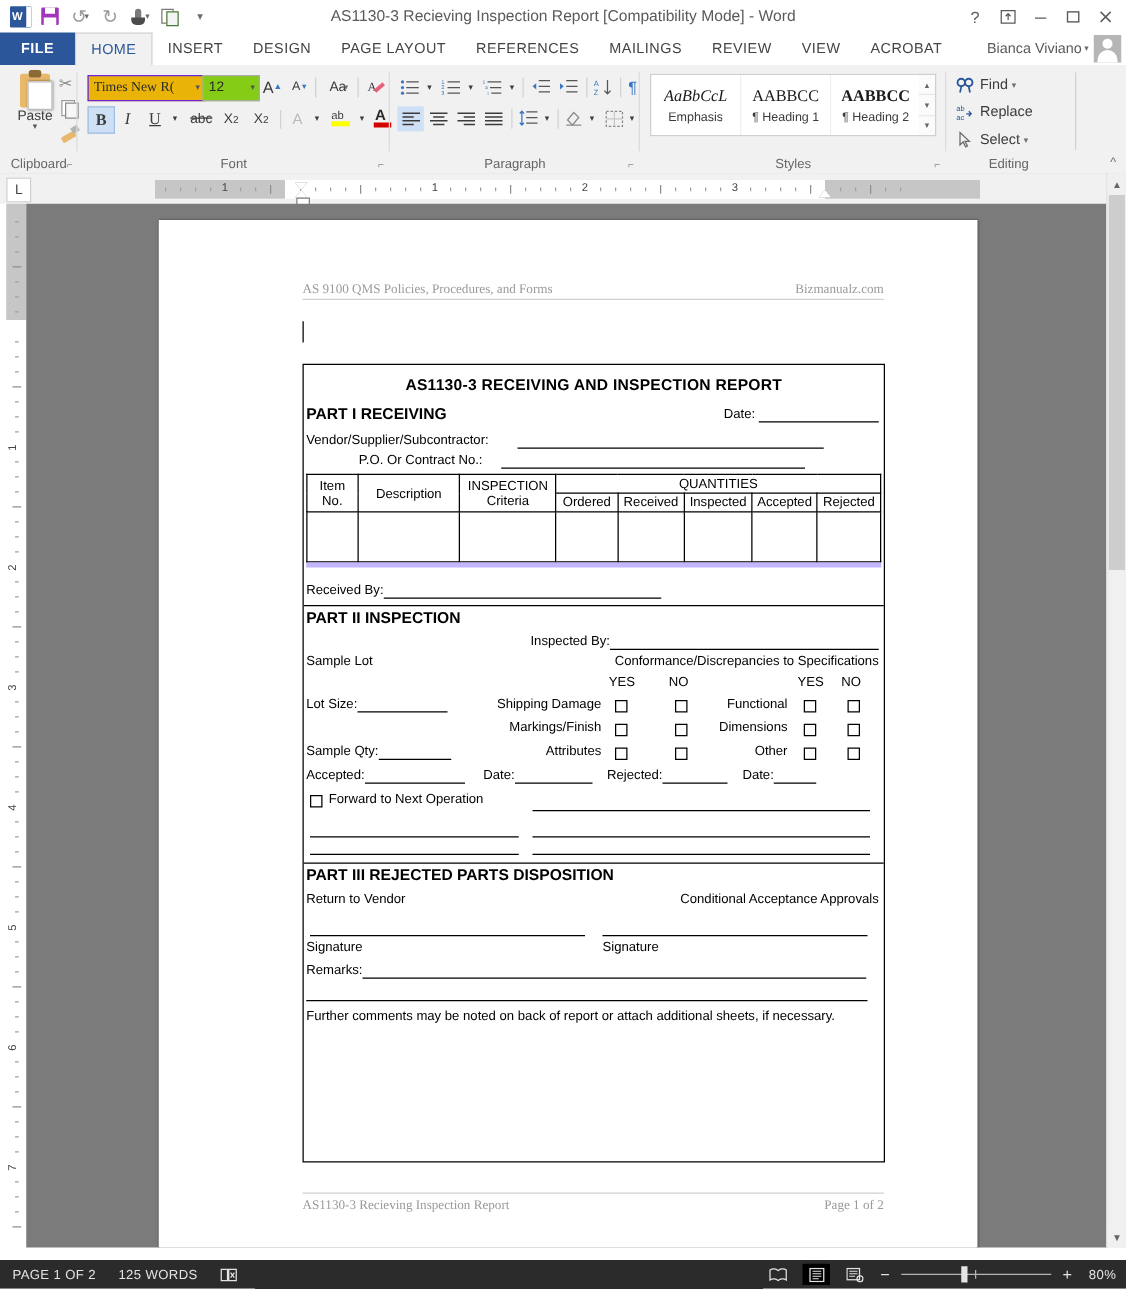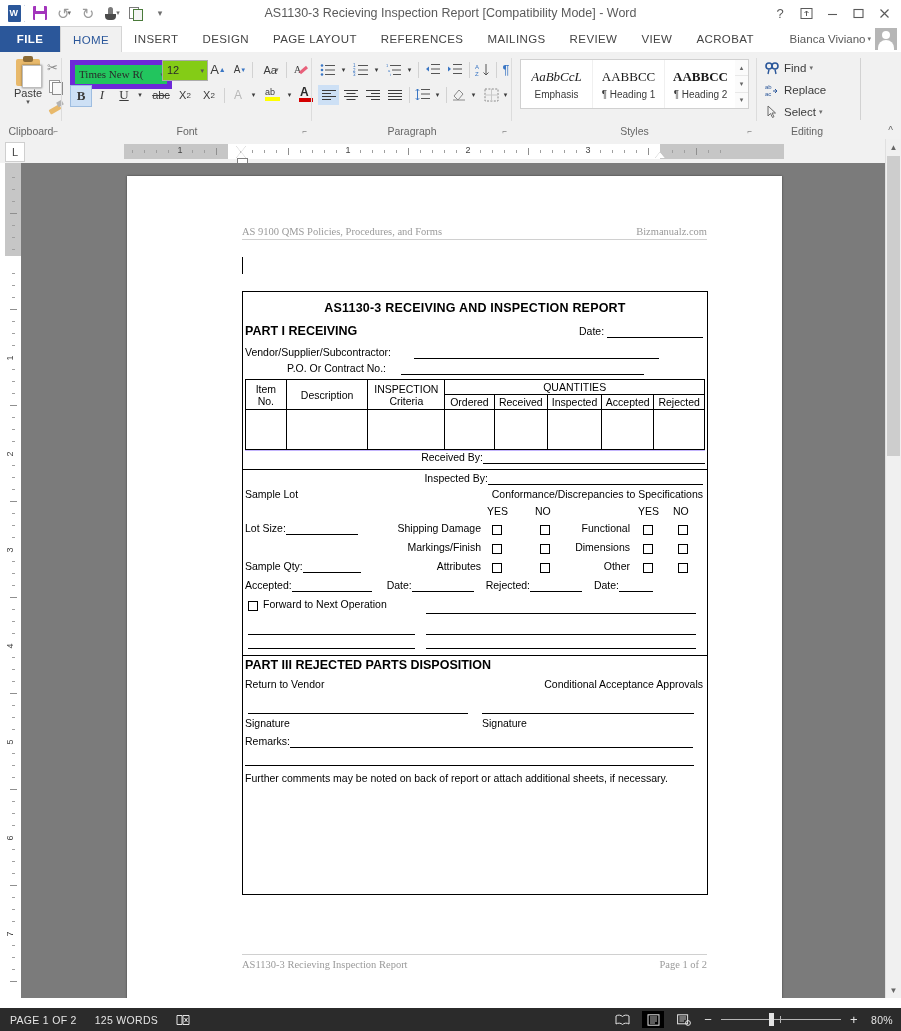--- a/index.html
+++ b/index.html
@@ -167,21 +167,21 @@
   .copy2:before { content:""; position:absolute; left:2px; top:2px; width:9px; height:11px; border:1.3px solid #9a9a9a; background:#fff;}
   .copy2:after { content:""; position:absolute; left:5px; top:4px; width:9px; height:11px; border:1.3px solid #8c8c8c; background:#f7f7f7;}
   .brush { position:relative; }
   .brush:before { content:""; position:absolute; left:2px; top:9px; width:12px; height:5px; background:#e8b96b; transform:rotate(-30deg); border-radius:1px;}
   .brush:after { content:""; position:absolute; left:10px; top:3px; width:6px; height:5px; background:#b3b3b3; transform:rotate(-30deg);}
 
   
   .font-group { left:62px; width:250px; }
   .fontname-box {
     position:absolute; left:8px; top:8px; width:88px; height:19px;
-    border:5px solid #6d28d9; background:#22c55e;
+    border:1px solid #6d28d9; background:#eab308;
     font-size:11px; color:#2a2a2a; padding:0 0 0 4px; line-height:19px;
     font-family:"Liberation Serif", serif;
     overflow:hidden; white-space:nowrap;
   }
   .fontname-box .cb-caret, .fontsize-box .cb-caret {
     position:absolute; right:3px; top:0; font-size:7px; color:#555; line-height:19px;
     font-family:"Liberation Sans", sans-serif;
   }
   .fontsize-box {
     position:absolute; left:100px; top:8px; width:40px; height:19px;
@@ -338,21 +338,21 @@
   .part1 { position:relative; padding:0 2px 0 2px; }
   .p1-row1 { position:relative; height:22px; }
   .p1-date { position:absolute; right:2px; top:1px; font-size:10.5px;}
   .ul { border-bottom:1px solid #000; display:inline-block; }
   .p1-row2 { position:relative; height:16px; }
   .p1-row3 { position:relative; height:17px; }
 
   table.qt { border-collapse:collapse; width:100%; font-size:10.5px; }
   table.qt td, table.qt th { border:1px solid #000; text-align:center; font-weight:normal; padding:1px 2px; }
 
-  .recvby { border-top:1px solid #c4b5fd; text-align:right; padding:0 0 5px 0; font-size:10.5px; }
+  .recvby { border-top:4px solid #c4b5fd; text-align:left; padding:12px 0 5px 0; font-size:10.5px; }
 
   .part2 { position:relative; border-top:1px solid #000; padding:2px 2px 4px 2px; }
   .part3 { position:relative; border-top:1px solid #000; padding:2px 2px 6px 2px; }
 
   .chk {
     display:inline-block; width:8px; height:8px; border:1.2px solid #000;
     vertical-align:middle; position:relative; top:-1px;
   }
 
   .ftr-row {
@@ -911,20 +911,23 @@
               </tr>
             </tbody>
               </table>
 
             <div class="recvby">
               <span>Received By:</span><span class="ul" style="width:222px;">&nbsp;</span>
             </div>
           </div>
 
           <div class="part2">
+            <div style="position:relative;height:20px;">
+              <span class="sec-title">PART II INSPECTION</span>
+            </div>
             <div style="position:relative;height:16px;text-align:right;padding-right:2px;">
               <span>Inspected By:</span><span class="ul" style="width:215px;">&nbsp;</span>
             </div>
             <div style="position:relative;height:17px;">
               <span>Sample Lot</span>
               <span style="position:absolute;right:2px;top:0;">Conformance/Discrepancies to Specifications</span>
             </div>
             <div style="position:relative;height:17px;">
               <span style="position:absolute;left:242px;">YES</span>
               <span style="position:absolute;left:290px;">NO</span>

